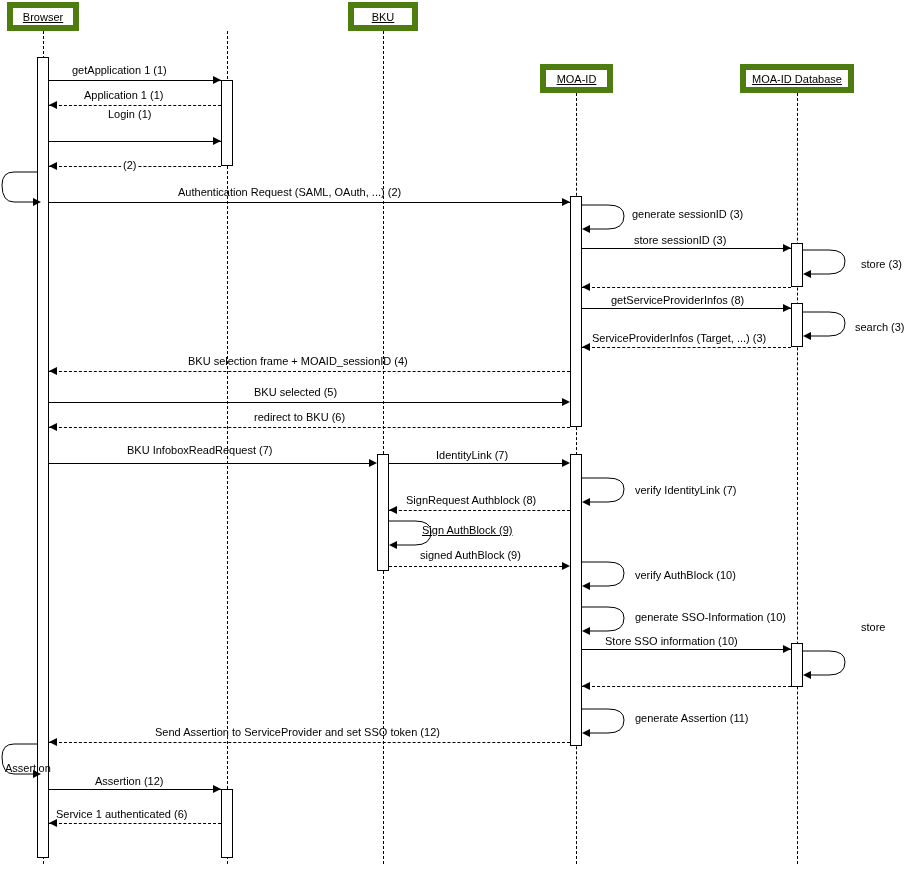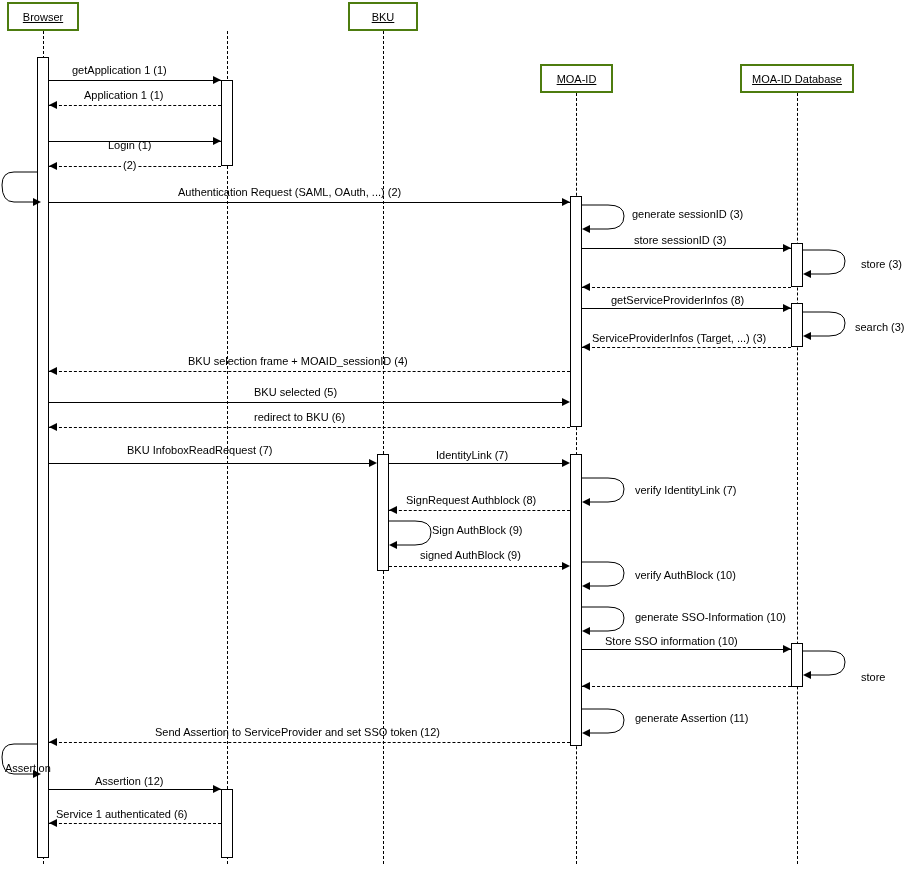--- a/index.html
+++ b/index.html
@@ -12,21 +12,21 @@
   }
   #diagram {
     position: relative;
     width: 912px;
     height: 884px;
     background: #ffffff;
     overflow: hidden;
   }
   .lifeline-head {
     position: absolute;
-    border: 2px solid #4d7c0f;
+    border: 6px solid #4d7c0f;
     background: #ffffff;
     box-sizing: border-box;
     display: flex;
     align-items: center;
     justify-content: center;
     font-size: 11px;
     color: #000000;
   }
   .lifeline-head span {
     text-decoration: underline;
@@ -122,21 +122,21 @@
   <div class="msg-line" style="left:49px; top:80px; width:172px;"></div>
   <div class="arrowhead right" style="left:213px; top:76px;"></div>
   <div class="msg-label" style="left:72px; top:64px;">getApplication 1 (1)</div>
 
   <div class="msg-line dashed" style="left:49px; top:105px; width:172px;"></div>
   <div class="arrowhead left" style="left:49px; top:101px;"></div>
   <div class="msg-label" style="left:84px; top:89px;">Application 1 (1)</div>
 
   <div class="msg-line" style="left:49px; top:141px; width:172px;"></div>
   <div class="arrowhead right" style="left:213px; top:137px;"></div>
-  <div class="msg-label" style="left:108px; top:139px;text-align:right;">Login (1)</div>
+  <div class="msg-label" style="left:108px; top:108px;text-align:right;">Login (1)</div>
 
   <div class="msg-line dashed" style="left:49px; top:166px; width:172px;"></div>
   <div class="arrowhead left" style="left:49px; top:162px;"></div>
   <div class="msg-label" style="left:121px; top:159px; background:#ffffff; padding:0 2px;">(2)</div>
 
   <div class="self-loop" style="left:0px; top:166px;">
     <svg width="60" height="44" viewBox="0 0 60 44">
       <path d="M 37 6 L 14 6 Q 2 6 2 19 Q 2 36 14 36 L 33 36" fill="none" stroke="#000000" stroke-width="1"></path>
       <polygon points="41,36 33,32 33,40" fill="#000000"></polygon>
     </svg>
@@ -216,21 +216,21 @@
   <div class="msg-line dashed" style="left:389px; top:510px; width:181px;"></div>
   <div class="arrowhead left" style="left:389px; top:506px;"></div>
   <div class="msg-label" style="left:406px; top:494px;text-align:right;">SignRequest Authblock (8)</div>
 
   <div class="self-loop" style="left:385px; top:516px;">
     <svg width="60" height="40" viewBox="0 0 60 40">
       <path d="M 4 5 L 30 5 Q 46 5 46 16 Q 46 29 30 29 L 12 29" fill="none" stroke="#000000" stroke-width="1"></path>
       <polygon points="4,29 12,25 12,33" fill="#000000"></polygon>
     </svg>
   </div>
-  <div class="msg-label" style="left:432px; top:524px;">Sign AuthBlock (9)</div>
+  <div class="msg-label" style="left:422px; top:524px;text-decoration:underline;">Sign AuthBlock (9)</div>
 
   <div class="msg-line dashed" style="left:389px; top:566px; width:173px;"></div>
   <div class="arrowhead right" style="left:562px; top:562px;"></div>
   <div class="msg-label" style="left:420px; top:549px;">signed AuthBlock (9)</div>
 
   <div class="self-loop" style="left:578px; top:557px;">
     <svg width="60" height="40" viewBox="0 0 60 40">
       <path d="M 4 5 L 30 5 Q 46 5 46 16 Q 46 29 30 29 L 12 29" fill="none" stroke="#000000" stroke-width="1"></path>
       <polygon points="4,29 12,25 12,33" fill="#000000"></polygon>
     </svg>
@@ -248,21 +248,21 @@
   <div class="msg-line" style="left:582px; top:649px; width:209px;"></div>
   <div class="arrowhead right" style="left:783px; top:645px;"></div>
   <div class="msg-label" style="left:605px; top:635px;">Store SSO information (10)</div>
 
   <div class="self-loop" style="left:799px; top:646px;">
     <svg width="60" height="40" viewBox="0 0 60 40">
       <path d="M 4 5 L 30 5 Q 46 5 46 16 Q 46 29 30 29 L 12 29" fill="none" stroke="#000000" stroke-width="1"></path>
       <polygon points="4,29 12,25 12,33" fill="#000000"></polygon>
     </svg>
   </div>
-  <div class="msg-label" style="left:861px; top:671px;">store</div>
+  <div class="msg-label" style="left:861px; top:621px;">store</div>
 
   <div class="msg-line dashed" style="left:582px; top:686px; width:209px;"></div>
   <div class="arrowhead left" style="left:582px; top:682px;"></div>
 
   <div class="self-loop" style="left:578px; top:704px;">
     <svg width="60" height="40" viewBox="0 0 60 40">
       <path d="M 4 5 L 30 5 Q 46 5 46 16 Q 46 29 30 29 L 12 29" fill="none" stroke="#000000" stroke-width="1"></path>
       <polygon points="4,29 12,25 12,33" fill="#000000"></polygon>
     </svg>
   </div>

